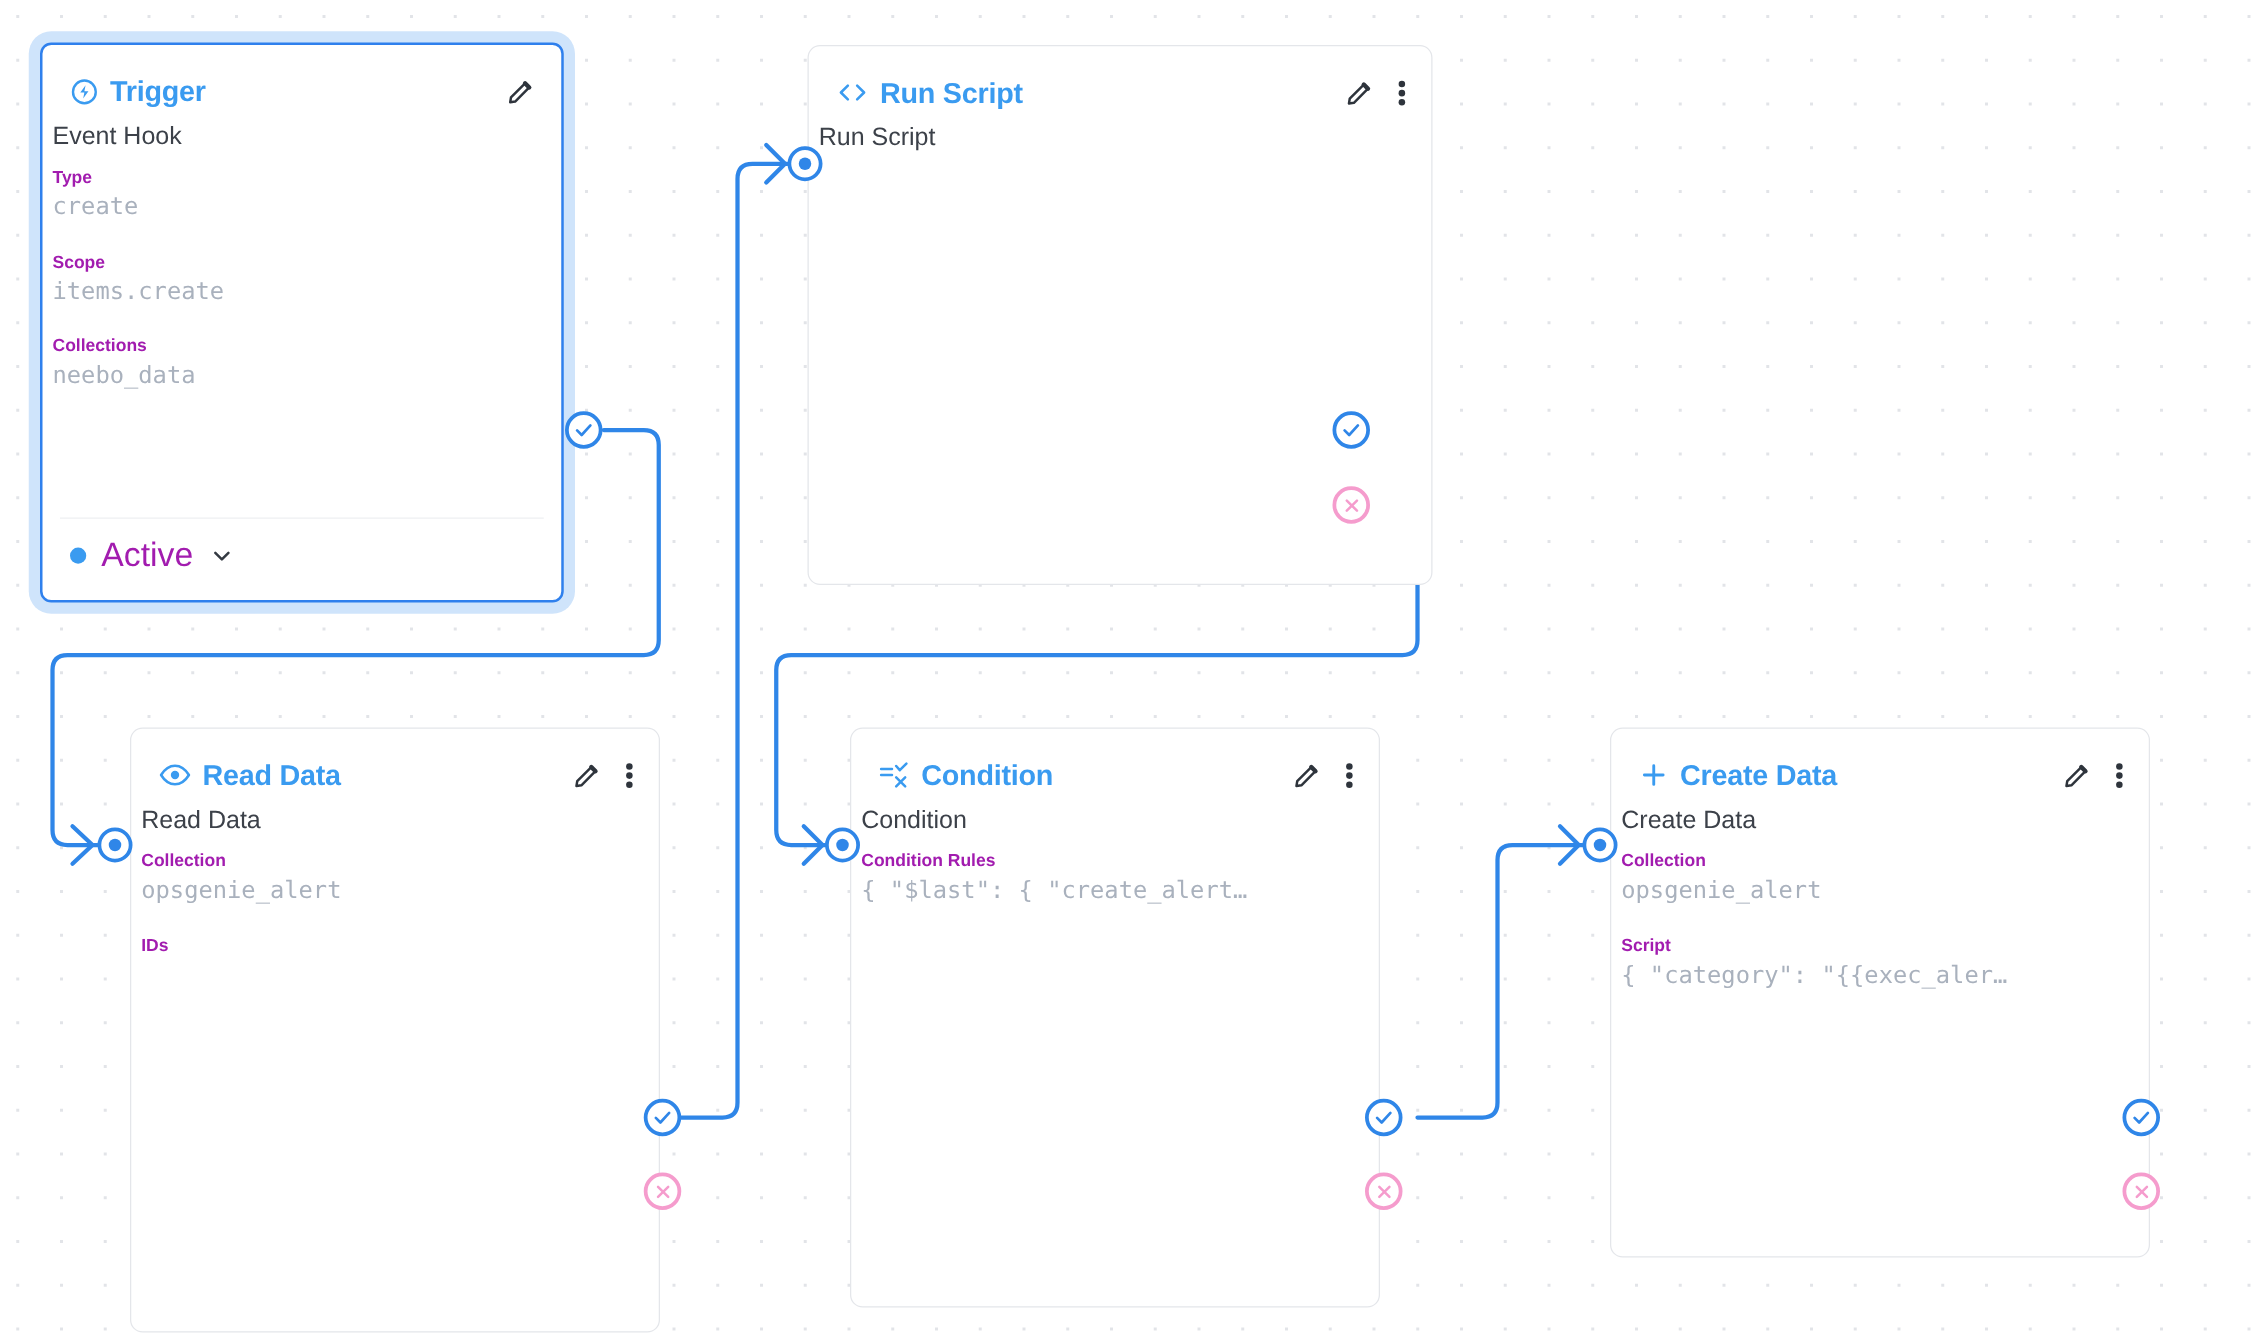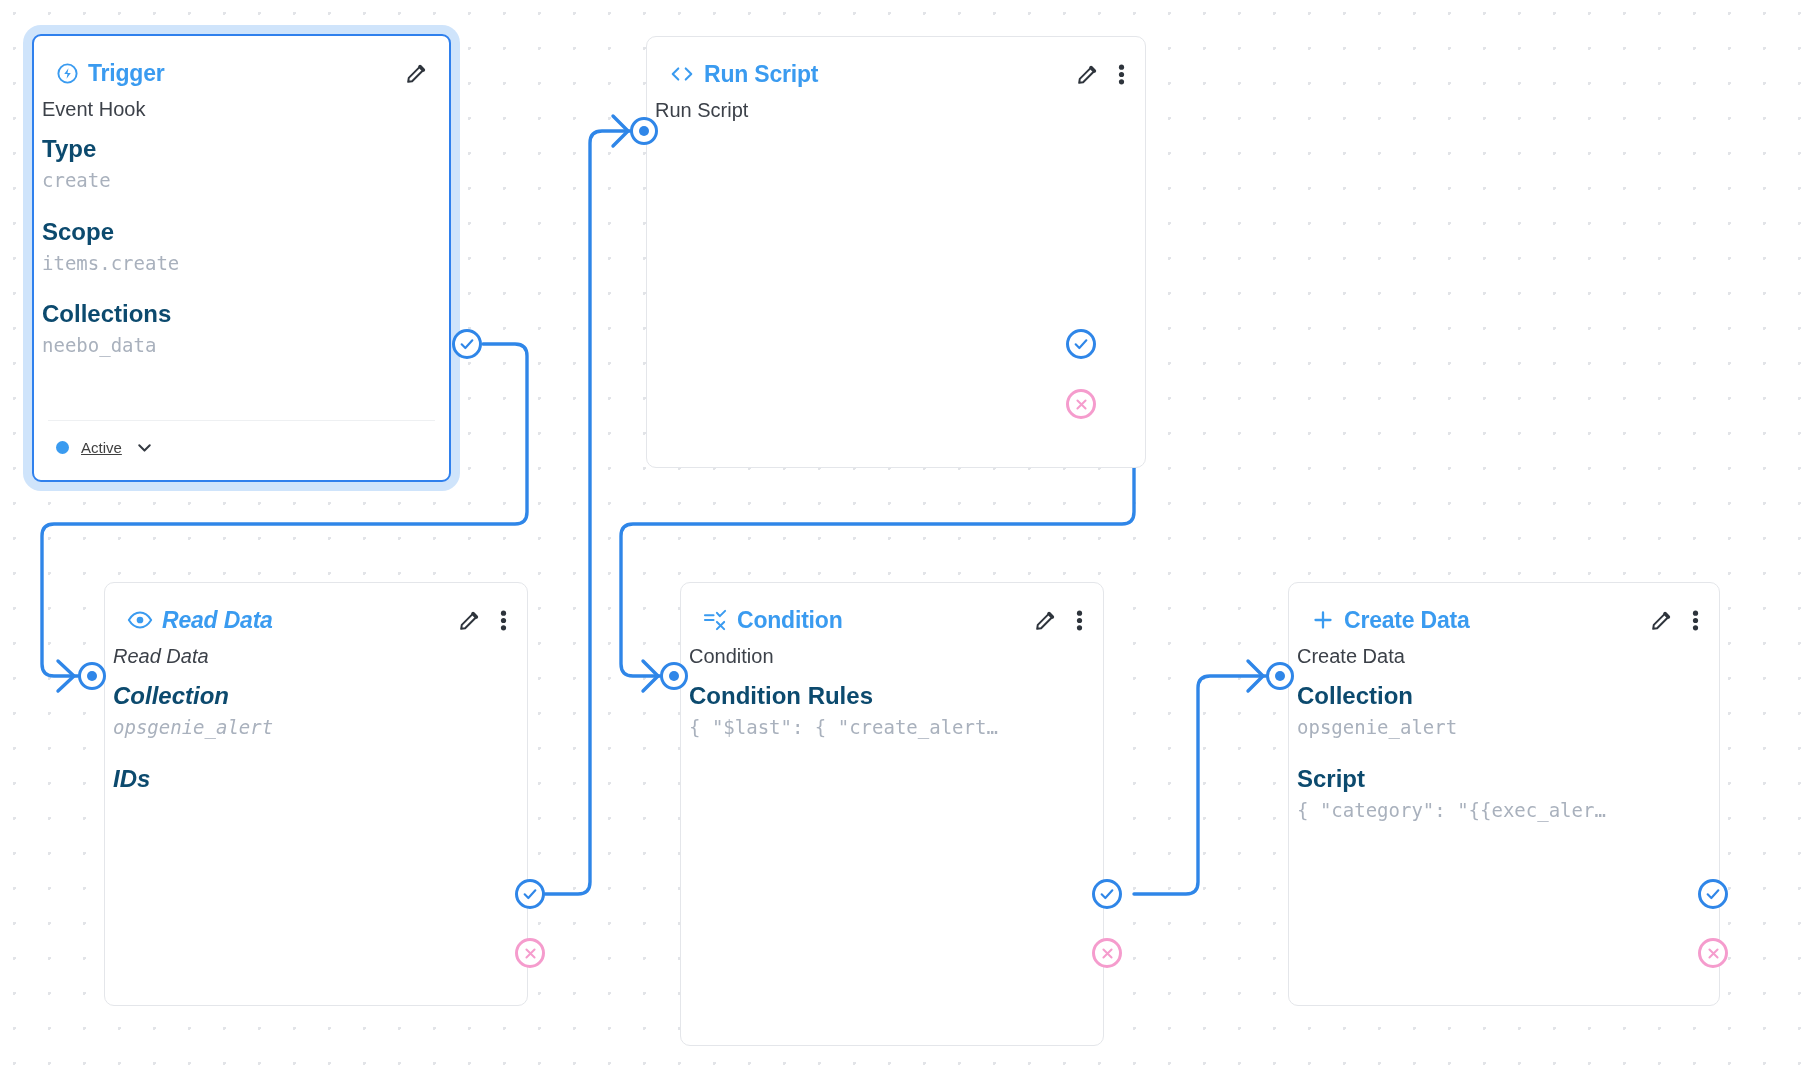--- a/index.html
+++ b/index.html
@@ -91,22 +91,22 @@
 
   .field-title {
     font-size: 20px;
     color: #3c4149;
     line-height: 1.55;
     font-weight: 400;
     white-space: nowrap;
   }
 
   .field-label {
-    font-size: 24px;
-    color: #0c4a6e;
+    font-size: 14px;
+    color: #a21caf;
     font-weight: 700;
     line-height: 1.5;
     margin-top: 6px;
     white-space: nowrap;
   }
 
   .field-value {
     font-family: "DejaVu Sans Mono", monospace;
     font-size: 19px;
     color: #a9b1bd;
@@ -134,24 +134,23 @@
 
   .status-dot {
     width: 13px;
     height: 13px;
     border-radius: 50%;
     background: #3a9bf0;
     flex: none;
   }
 
   .status-label {
-    font-size: 15px;
-    color: #404040;
+    font-size: 27px;
+    color: #a21caf;
     line-height: 1;
-    text-decoration: underline;
   }
 
   
   .port {
     position: absolute;
     z-index: 6;
     display: flex;
     align-items: center;
     justify-content: center;
     cursor: pointer;
@@ -280,21 +279,21 @@
               <circle cx="3" cy="19" r="2.5"></circle>
           </svg>
         </span>
       </div>
     </div>
     <div class="node-body">
       <div class="field-title">Run Script</div>
     </div>
   </div>
 
-  <div class="node" style="left:104px; top:582px; width:424px; height:424px;font-style:italic;">
+  <div class="node" style="left:104px; top:582px; width:424px; height:484px;">
     <div class="node-head">
       <div class="node-title">
         <span>
           <svg class="glyph" width="26" height="20" viewBox="0 0 28 20" fill="none" stroke="#3a9bf0" stroke-width="2.2" stroke-linecap="round" stroke-linejoin="round">
             <path d="M2 10 C6 3.5 10 2 14 2 C18 2 22 3.5 26 10 C22 16.5 18 18 14 18 C10 18 6 16.5 2 10 Z"></path>
             <circle cx="14" cy="10" r="3.6" fill="#3a9bf0" stroke="none"></circle>
           </svg>
         </span>
         <span>Read Data</span>
       </div>

